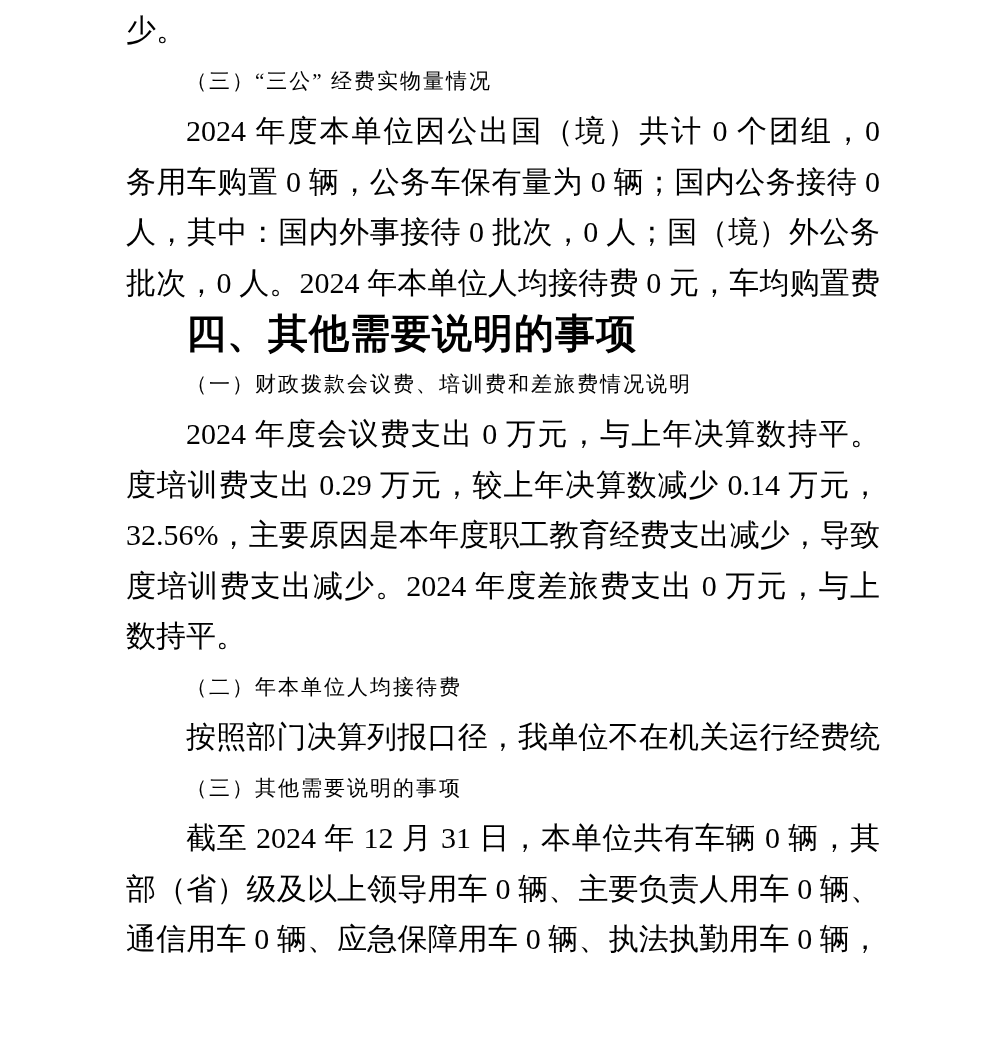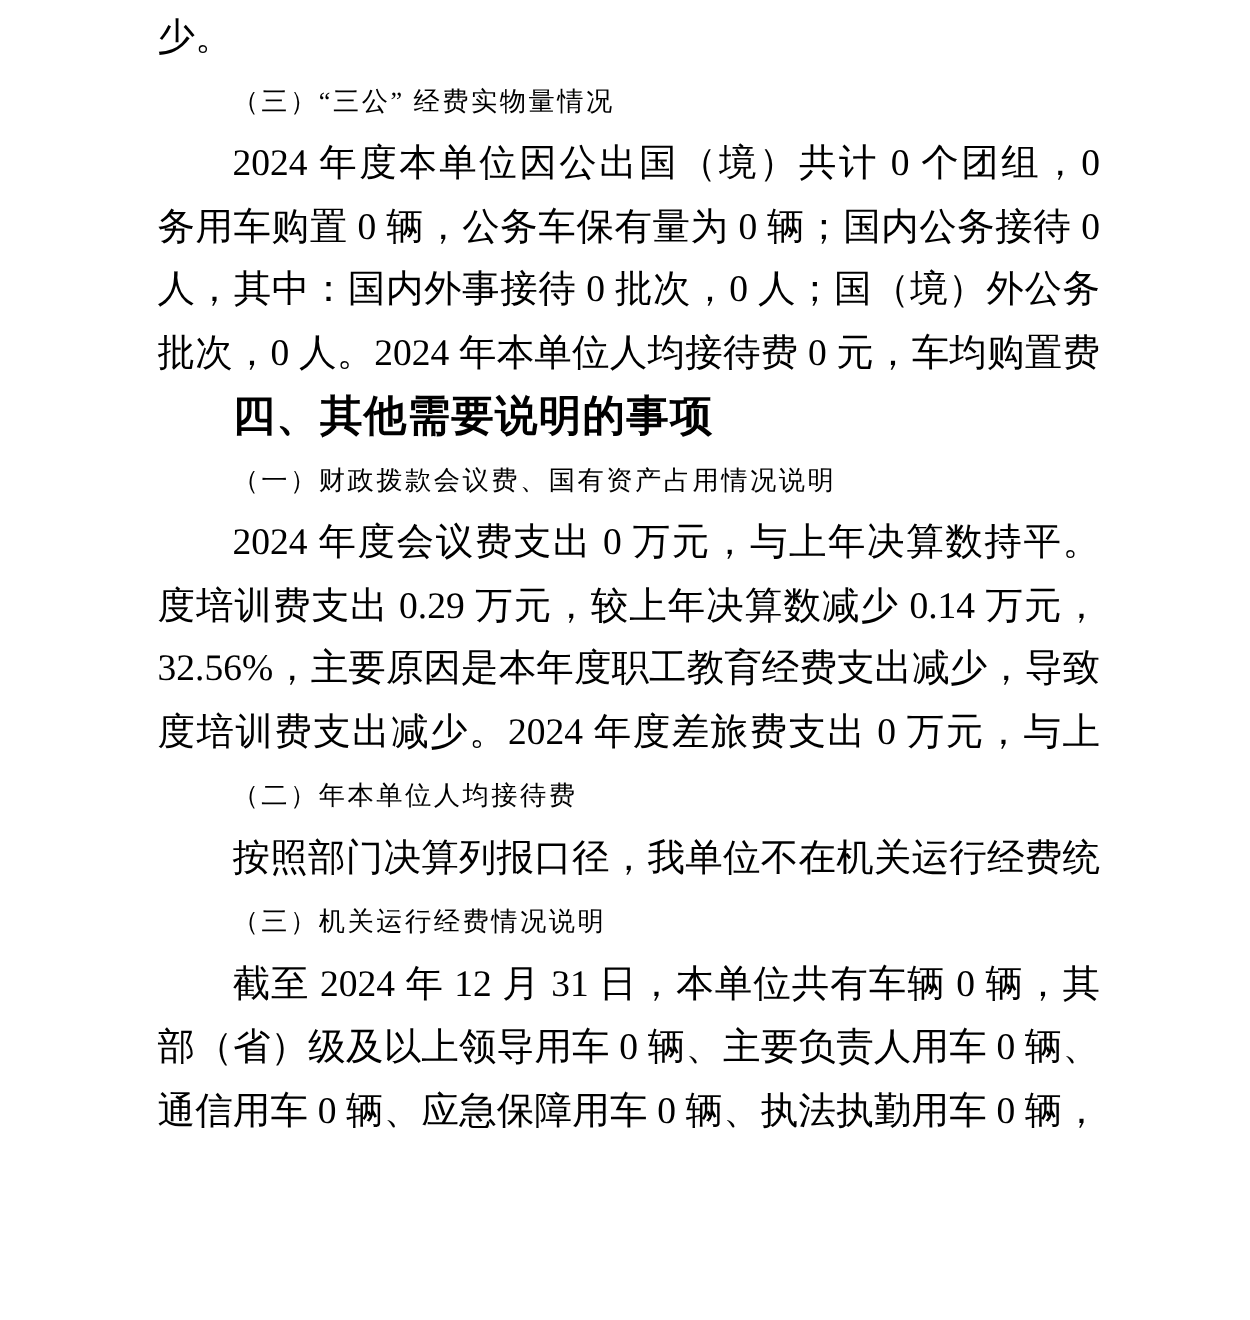--- a/index.html
+++ b/index.html
@@ -23,46 +23,47 @@
   }
   .line.justify {
     white-space: normal;
     text-align: justify;
     text-align-last: justify;
   }
   .line.indent { padding-left: 60px; }
   .line.hei {
     font-family: "Liberation Sans", "DejaVu Sans", sans-serif;
     font-weight: bold;
-    font-size: 34px;
+    font-size: 40px;
     letter-spacing: 1px;
   }
   .line.kai {
     font-family: "Liberation Serif", "DejaVu Serif", serif;
     font-size: 21px;
     letter-spacing: 2px;
   }
 </style>
 </head>
 <body>
 
 <div class="page">
   <div id="doc-body">
       <div class="line">少。</div>
       <div class="line kai indent">（三）“三公” 经费实物量情况</div>
       <div class="line indent justify">2024 年度本单位因公出国（境）共计 0 个团组，0 人；公</div>
       <div class="line justify">务用车购置 0 辆，公务车保有量为 0 辆；国内公务接待 0 批次 0</div>
       <div class="line justify">人，其中：国内外事接待 0 批次，0 人；国（境）外公务接待 0</div>
       <div class="line justify">批次，0 人。2024 年本单位人均接待费 0 元，车均购置费 0 万</div>
       <div class="line hei indent">四、其他需要说明的事项</div>
-      <div class="line kai indent">（一）财政拨款会议费、国有资产占用情况说明</div>
+      <div class="line kai indent">（一）财政拨款会议费、培训费和差旅费情况说明</div>
       <div class="line indent justify">2024 年度会议费支出 0 万元，与上年决算数持平。2024 年</div>
       <div class="line justify">度培训费支出 0.29 万元，较上年决算数减少 0.14 万元，下降</div>
       <div class="line justify">32.56%，主要原因是本年度职工教育经费支出减少，导致本年</div>
       <div class="line justify">度培训费支出减少。2024 年度差旅费支出 0 万元，与上年决算</div>
+      <div class="line">数持平。</div>
       <div class="line kai indent">（二）年本单位人均接待费</div>
       <div class="line indent justify">按照部门决算列报口径，我单位不在机关运行经费统计范</div>
-      <div class="line kai indent">（三）机关运行经费情况说明</div>
+      <div class="line kai indent">（三）其他需要说明的事项</div>
       <div class="line indent justify">截至 2024 年 12 月 31 日，本单位共有车辆 0 辆，其中，副</div>
       <div class="line justify">部（省）级及以上领导用车 0 辆、主要负责人用车 0 辆、机要</div>
       <div class="line justify">通信用车 0 辆、应急保障用车 0 辆、执法执勤用车 0 辆，特种</div>
     </div>
 </div>
 
 </body></html>

